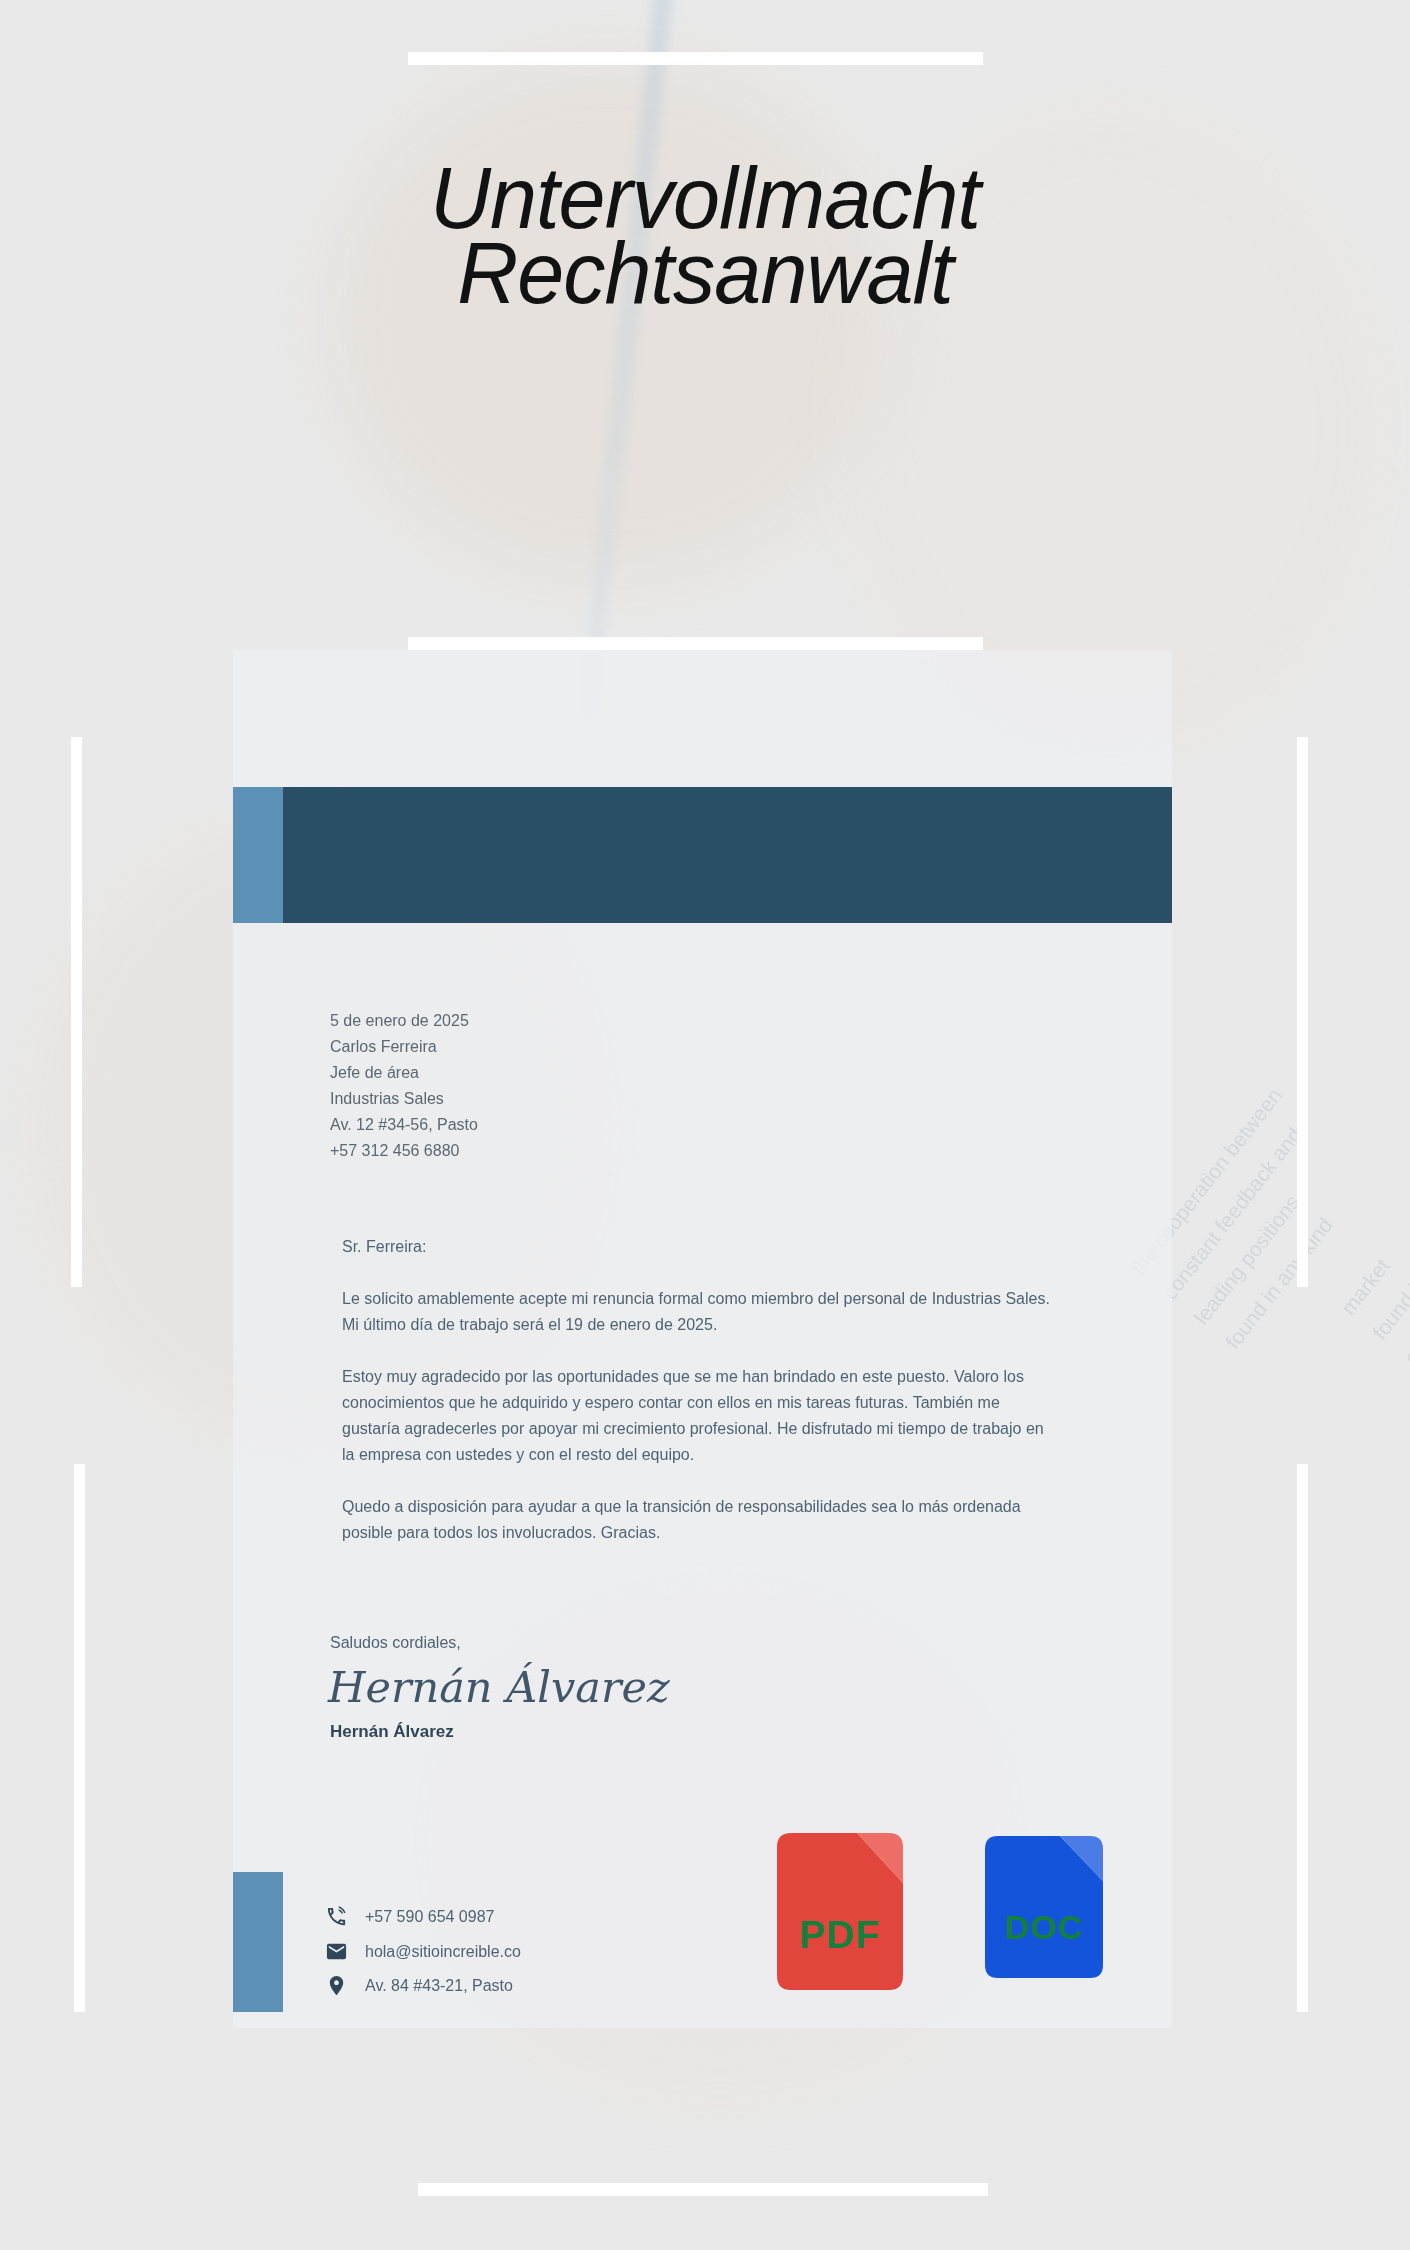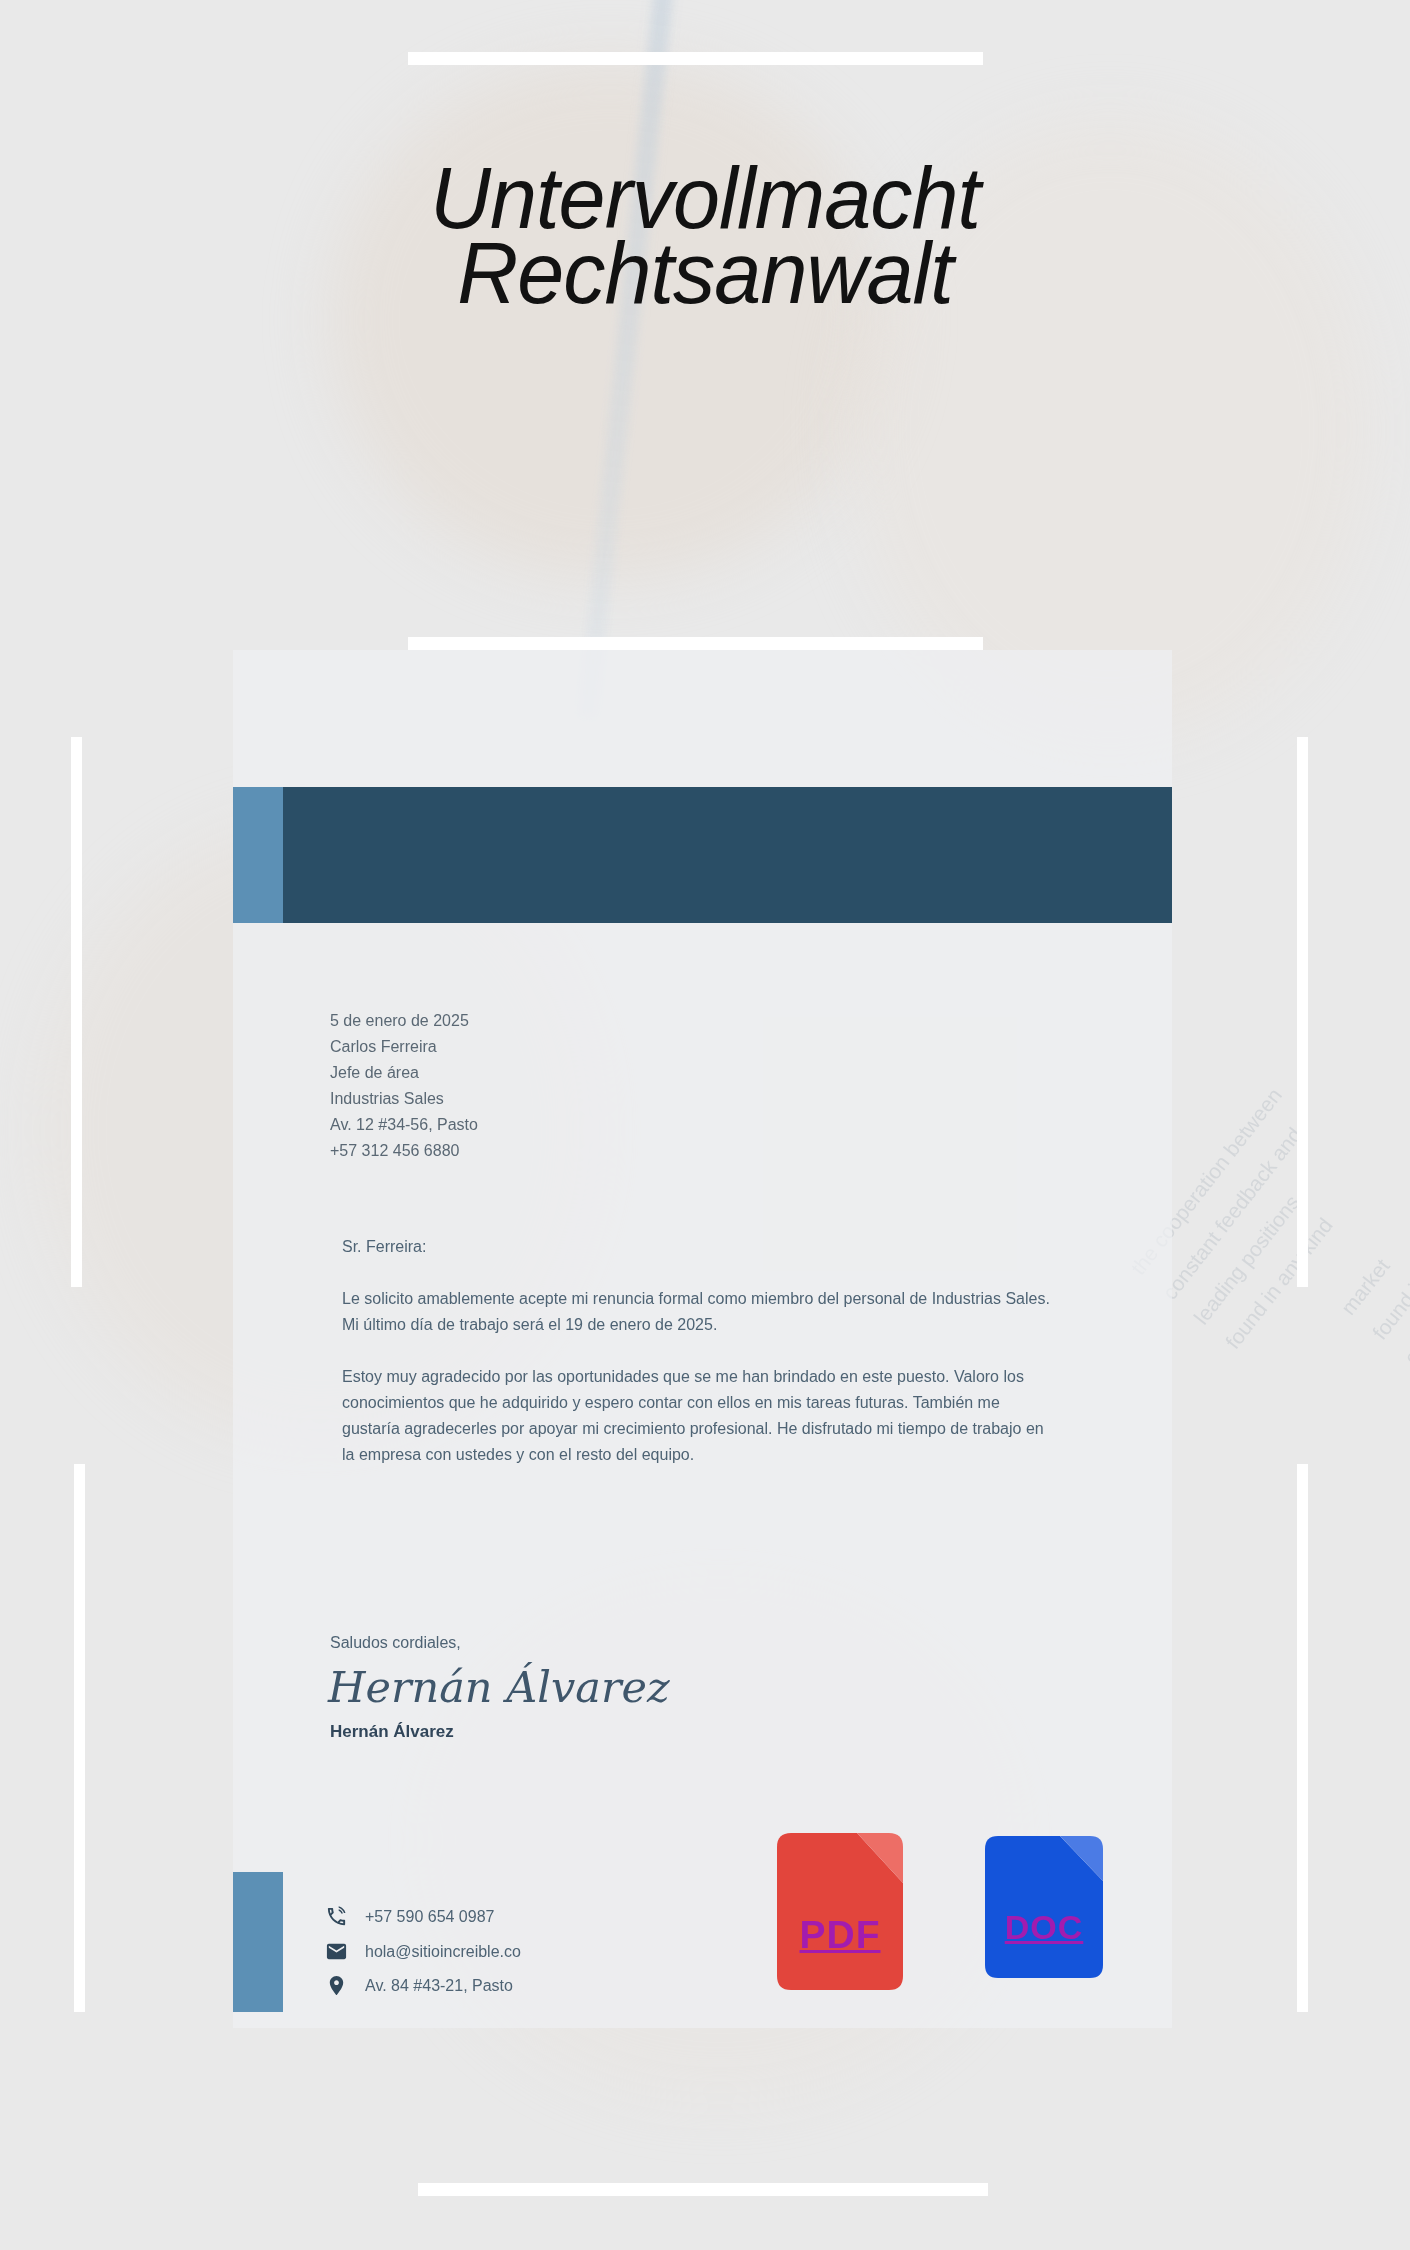--- a/index.html
+++ b/index.html
@@ -58,22 +58,22 @@
   .contact-row{position:absolute;left:92px;display:flex;align-items:center;gap:17px;
                font-size:16px;color:#4e6374;}
   .c-row1{top:1255px;} .c-row2{top:1290px;} .c-row3{top:1324px;}
   .c-icon{width:23px;height:23px;flex:0 0 23px;}
   .c-icon svg{width:23px;height:23px;fill:#30475a;}
 
   
   .file-icon{position:absolute;cursor:pointer;}
   .file-pdf{left:544px;top:1183px;width:126px;height:157px;}
   .file-doc{left:752px;top:1186px;width:118px;height:142px;}
-  .file-label{position:absolute;width:100%;text-align:center;color:#a21caf;
-              font-weight:bold;letter-spacing:1px;text-decoration:underline;}
+  .file-label{position:absolute;width:100%;text-align:center;color:#15803d;
+              font-weight:bold;letter-spacing:1px;}
   .pdf-label{top:80px;font-size:39px;}
   .doc-label{top:72px;font-size:34px;}
 </style>
 </head>
 <body>
 
 <div id="canvas">
 
   <div class="bg-blob blob1"></div>
   <div class="bg-blob blob2"></div>
@@ -117,20 +117,21 @@
       <div>Jefe de área</div>
       <div>Industrias Sales</div>
       <div>Av. 12 #34-56, Pasto</div>
       <div>+57 312 456 6880</div>
     </div>
 
     <div class="body-text">
       <p>Sr. Ferreira:</p>
       <p>Le solicito amablemente acepte mi renuncia formal como miembro del personal de Industrias Sales. Mi último día de trabajo será el 19 de enero de 2025.</p>
       <p>Estoy muy agradecido por las oportunidades que se me han brindado en este puesto. Valoro los conocimientos que he adquirido y espero contar con ellos en mis tareas futuras. También me gustaría agradecerles por apoyar mi crecimiento profesional. He disfrutado mi tiempo de trabajo en la empresa con ustedes y con el resto del equipo.</p>
+      <p>Quedo a disposición para ayudar a que la transición de responsabilidades sea lo más ordenada posible para todos los involucrados. Gracias.</p>
     </div>
 
     <div class="closing">Saludos cordiales,</div>
     <div class="signature">Hernán Álvarez</div>
     <div class="sig-name">Hernán Álvarez</div>
 
     <div class="contact-accent"></div>
 
     <div class="contact-row c-row1">
       <span class="c-icon">

